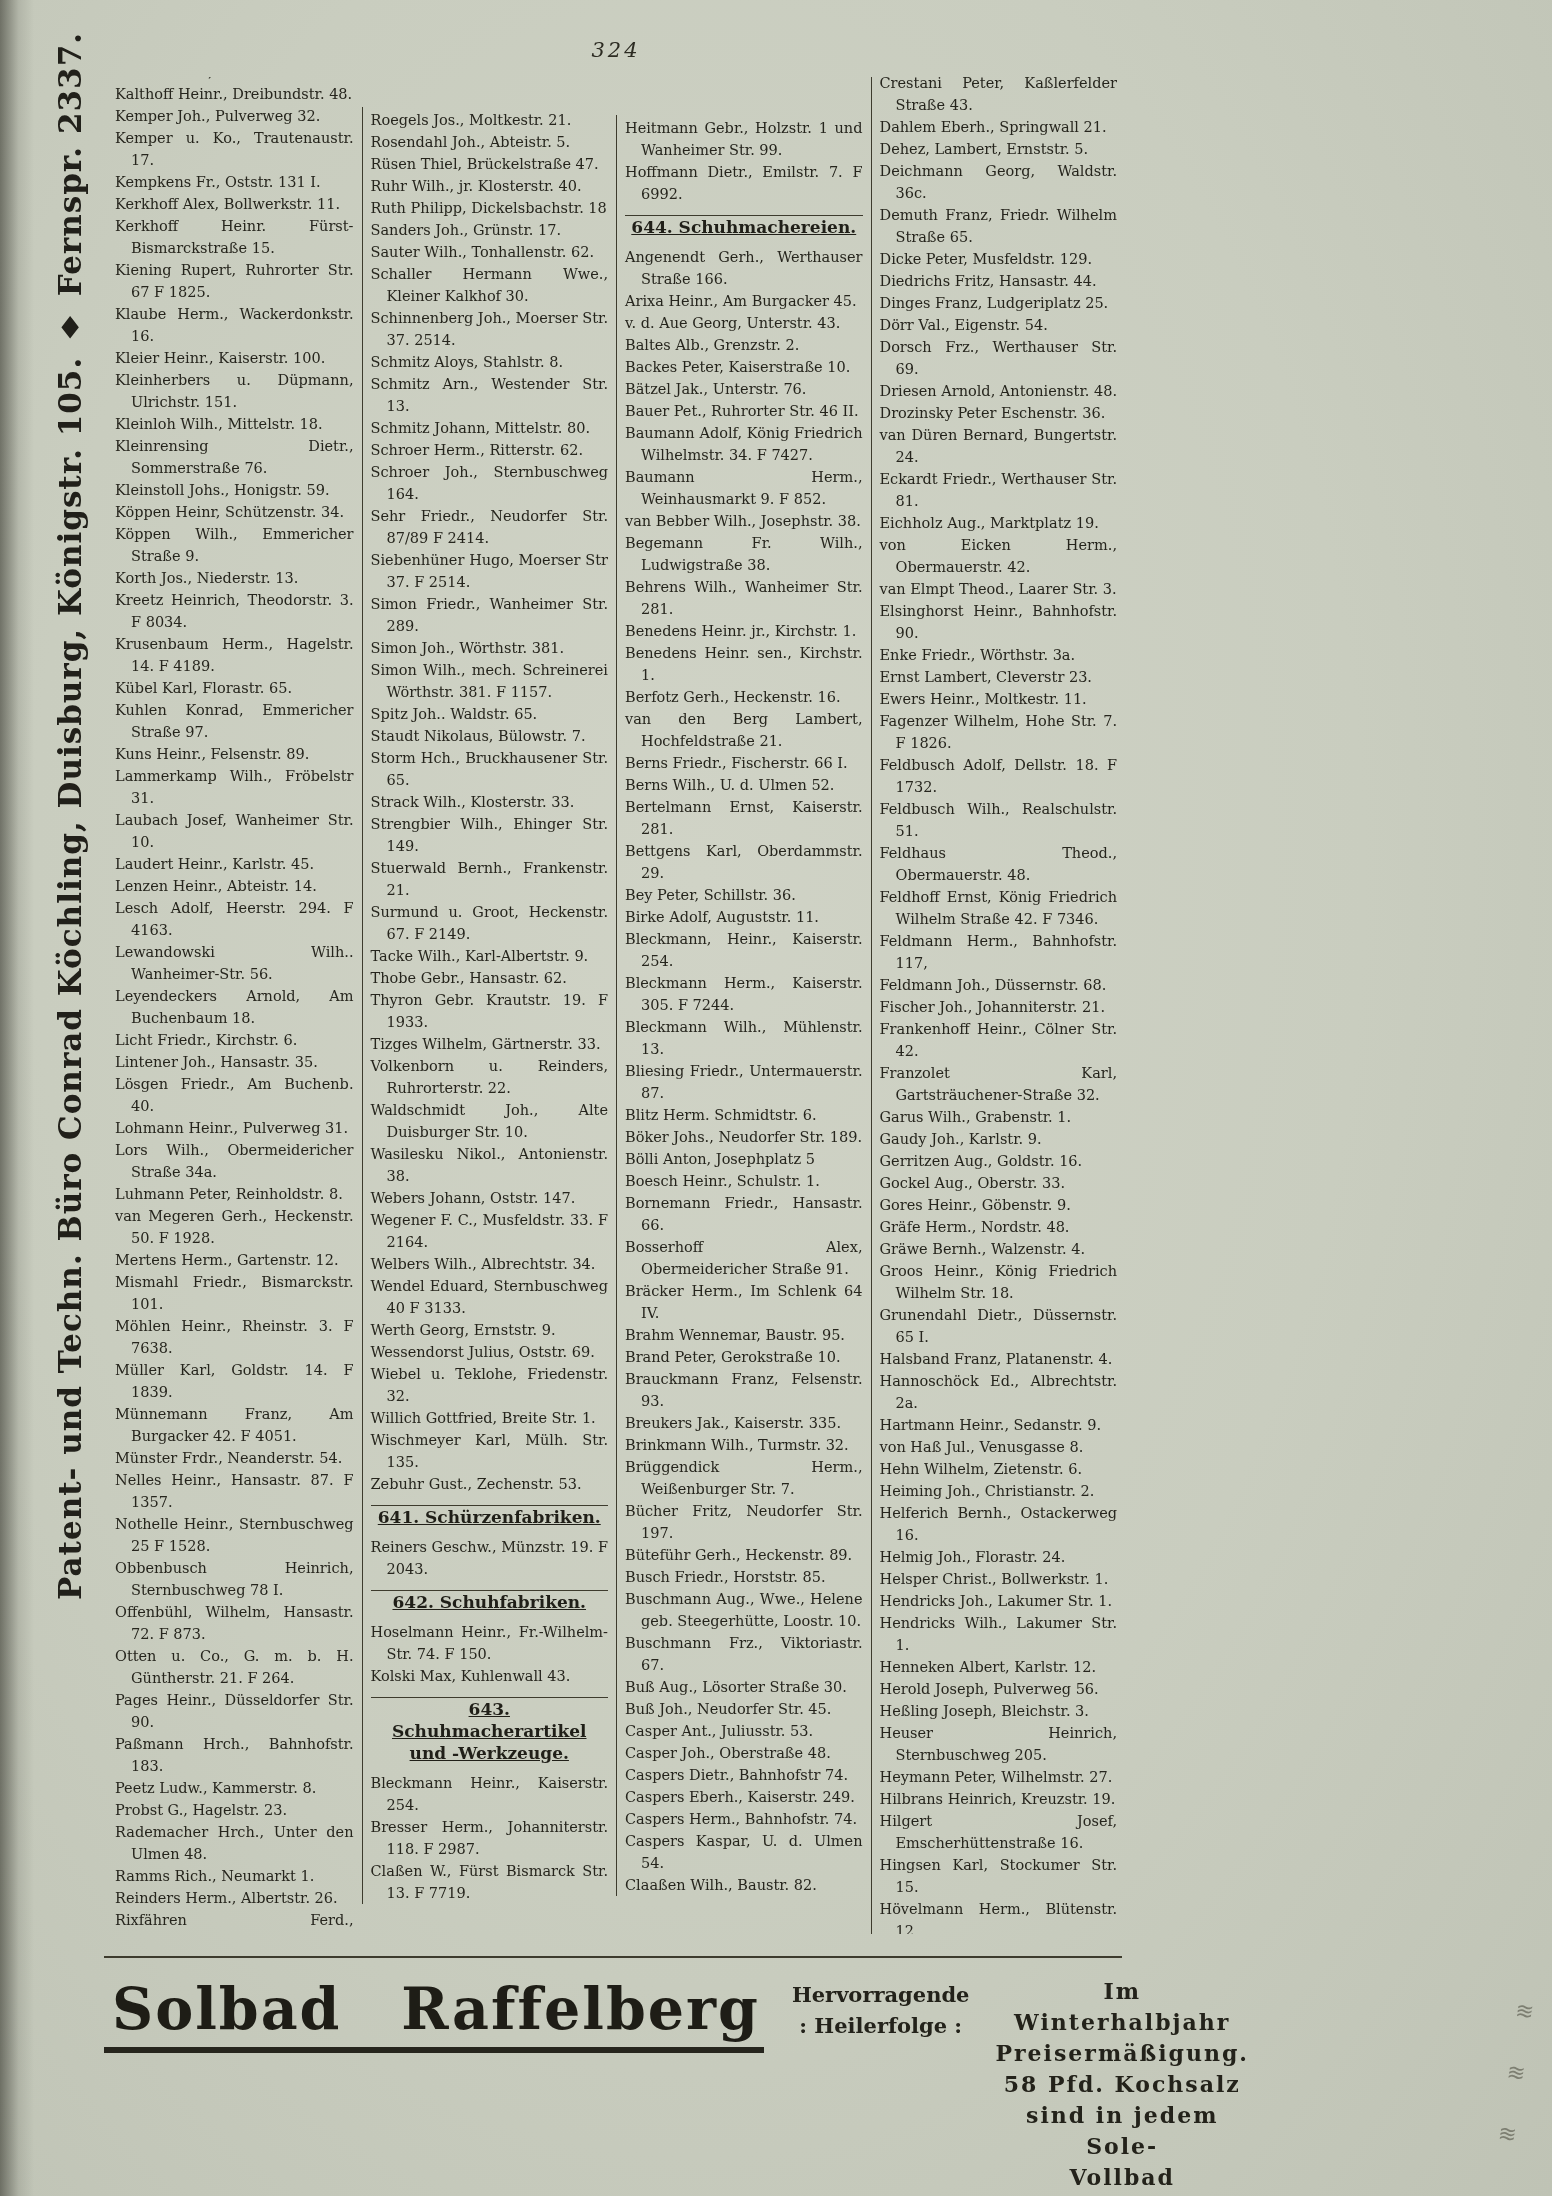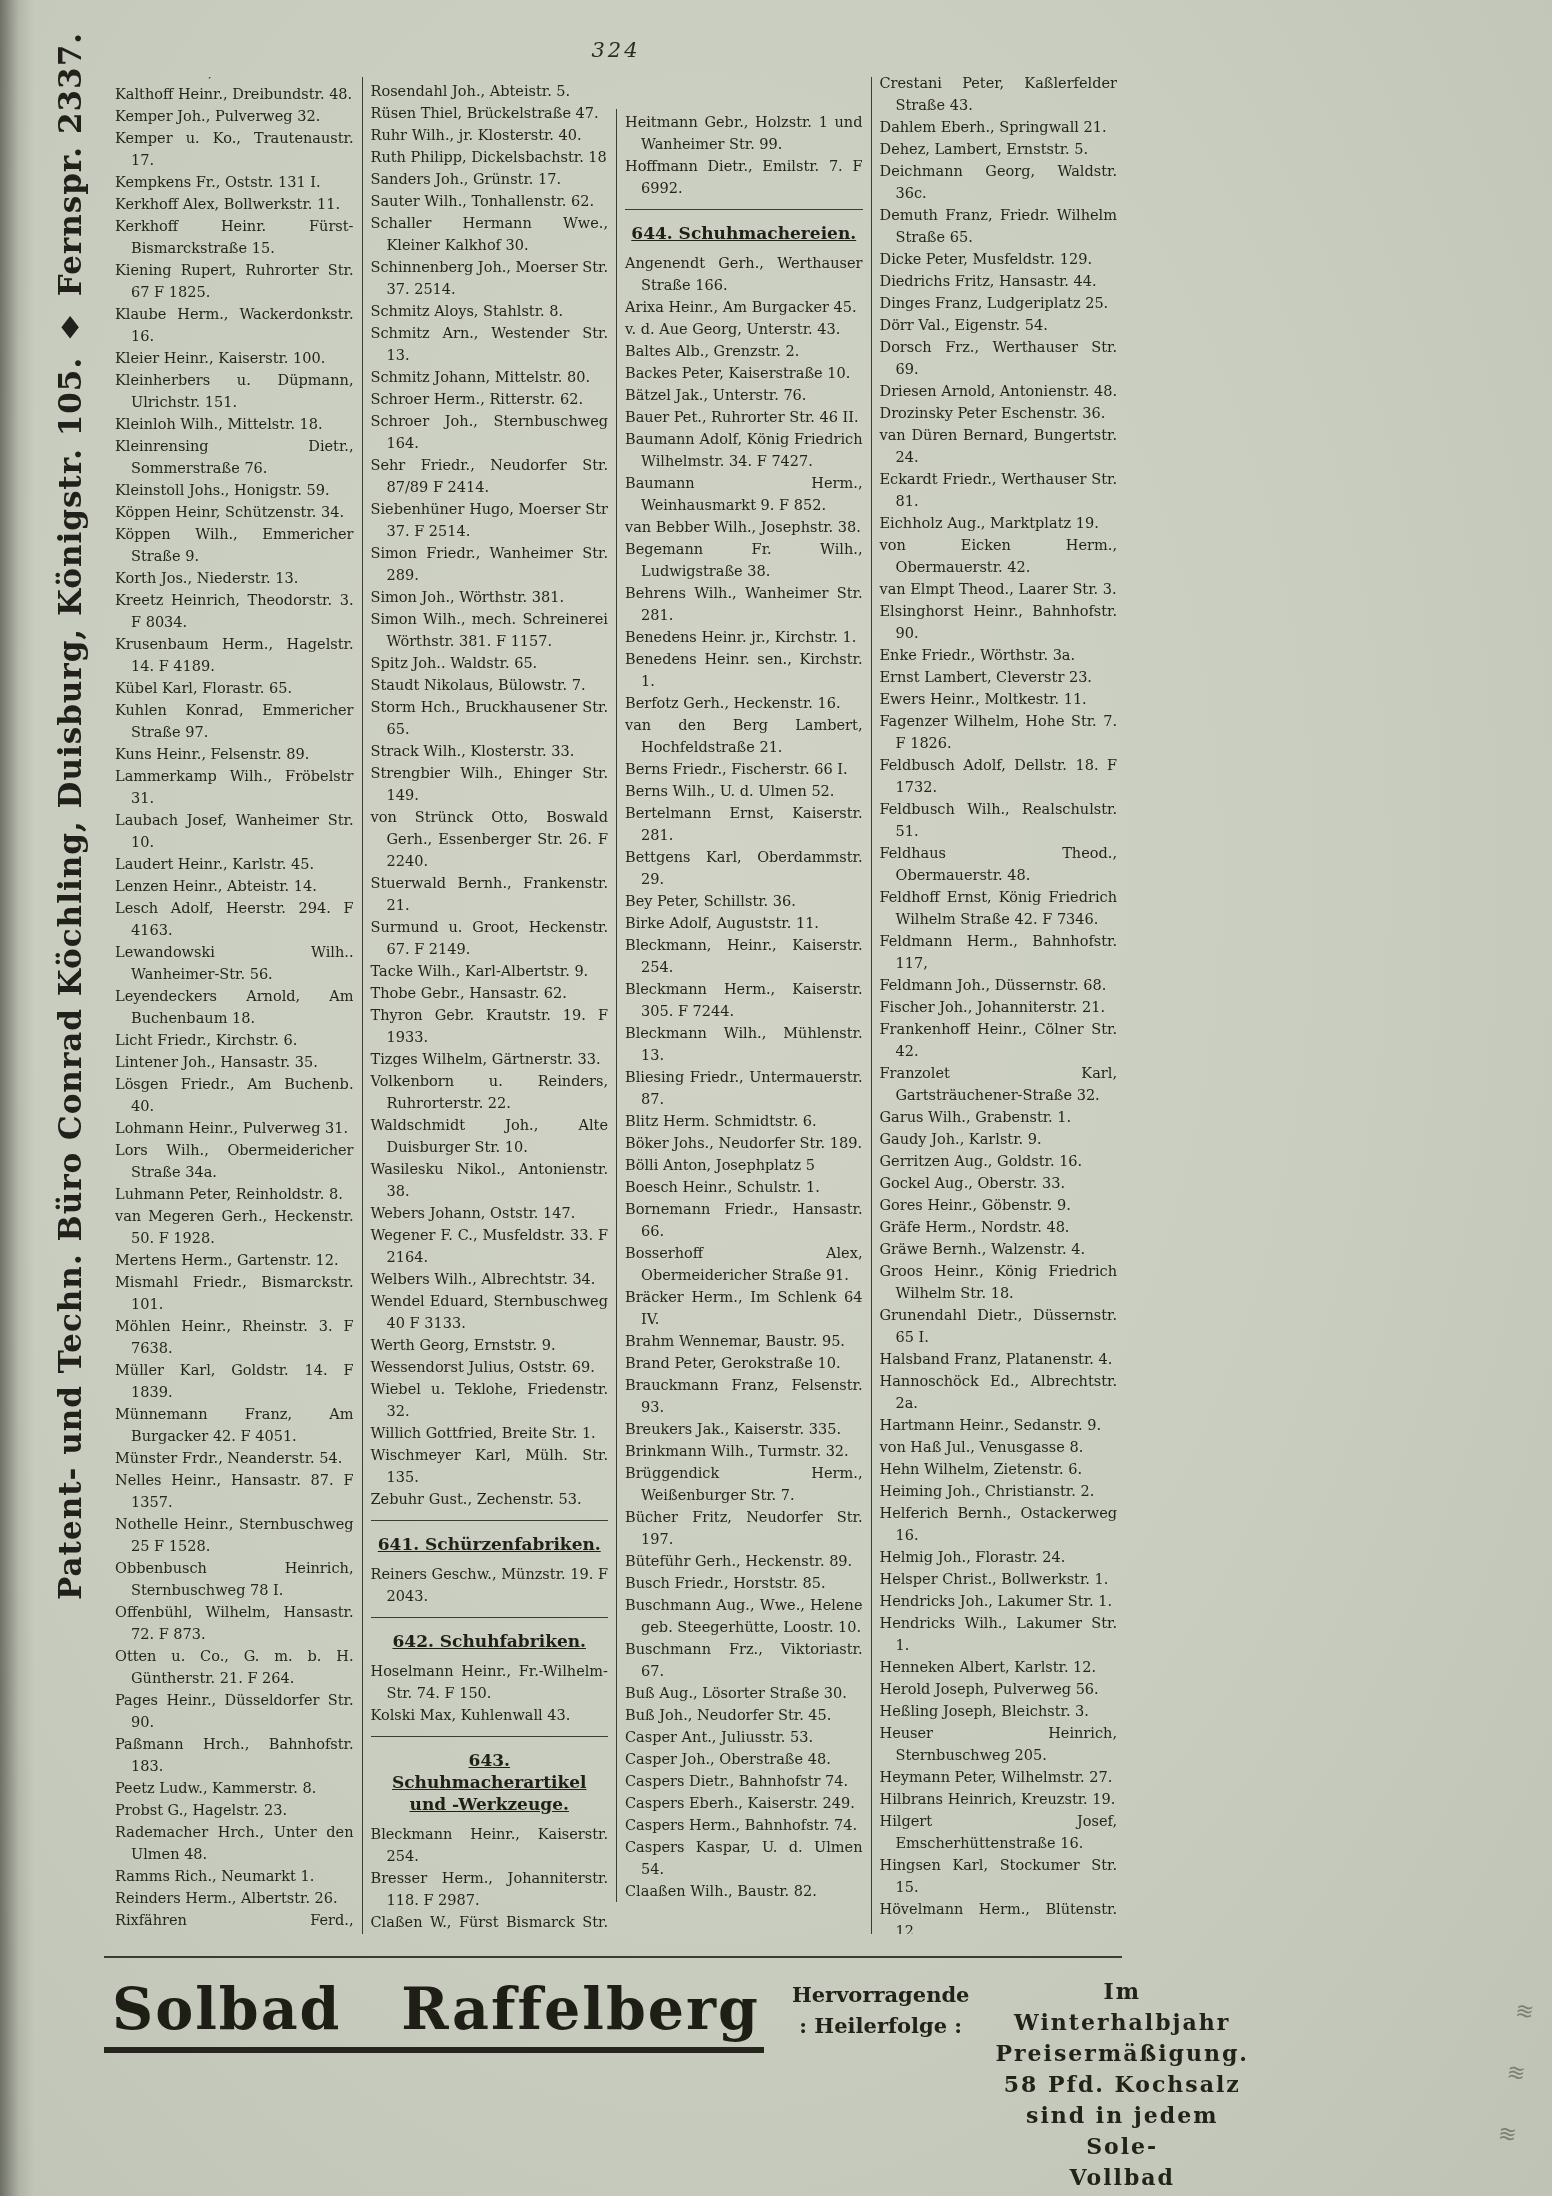--- a/index.html
+++ b/index.html
@@ -41,21 +41,20 @@
   }
   .column + .column { border-left: 1px solid #3d3b2d; }
   .entry {
     font-size: 14.5px; line-height: 22px;
     text-align: justify;
     padding-left: 16px; text-indent: -16px;
     color: #26251d;
   }
   .section-heading {
     margin: 10px 0 8px 0;
-    padding-top: 12px;
     border-top: 1.5px solid #3d3b2d;
     text-align: center;
     font-weight: bold; font-size: 17px; line-height: 22px;
     white-space: pre-line;
     text-decoration: underline;
     color: #201f18;
   }
   
   .footer-ad {
     position: absolute; left: 104px; top: 1956px; width: 1018px;
@@ -177,21 +176,20 @@
           <div class="entry">Sehr Friedr., Neudorfer Str. 87/89 F 2414.</div>
           <div class="entry">Siebenhüner Hugo, Moerser Str 37. F 2514.</div>
           <div class="entry">Simon Friedr., Wanheimer Str. 289.</div>
           <div class="entry">Simon Joh., Wörthstr. 381.</div>
           <div class="entry">Simon Wilh., mech. Schreinerei Wörthstr. 381. F 1157.</div>
           <div class="entry">Spitz Joh.. Waldstr. 65.</div>
           <div class="entry">Staudt Nikolaus, Bülowstr. 7.</div>
           <div class="entry">Storm Hch., Bruckhausener Str. 65.</div>
           <div class="entry">Strack Wilh., Klosterstr. 33.</div>
           <div class="entry">Strengbier Wilh., Ehinger Str. 149.</div>
-          <div class="entry">von Strünck Otto, Boswald Gerh., Essenberger Str. 26. F 2240.</div>
           <div class="entry">Stuerwald Bernh., Frankenstr. 21.</div>
           <div class="entry">Surmund u. Groot, Heckenstr. 67. F 2149.</div>
           <div class="entry">Tacke Wilh., Karl-Albertstr. 9.</div>
           <div class="entry">Thobe Gebr., Hansastr. 62.</div>
           <div class="entry">Thyron Gebr. Krautstr. 19. F 1933.</div>
           <div class="entry">Tizges Wilhelm, Gärtnerstr. 33.</div>
           <div class="entry">Volkenborn u. Reinders, Ruhrorterstr. 22.</div>
           <div class="entry">Waldschmidt Joh., Alte Duisburger Str. 10.</div>
           <div class="entry">Wasilesku Nikol., Antonienstr. 38.</div>
           <div class="entry">Webers Johann, Oststr. 147.</div>

